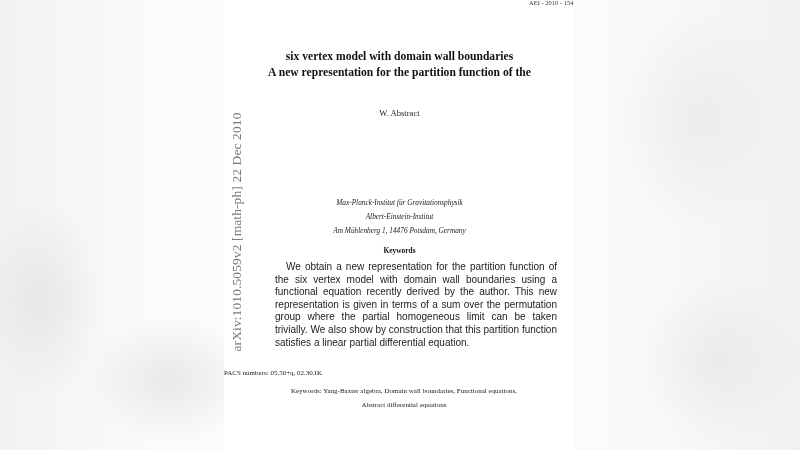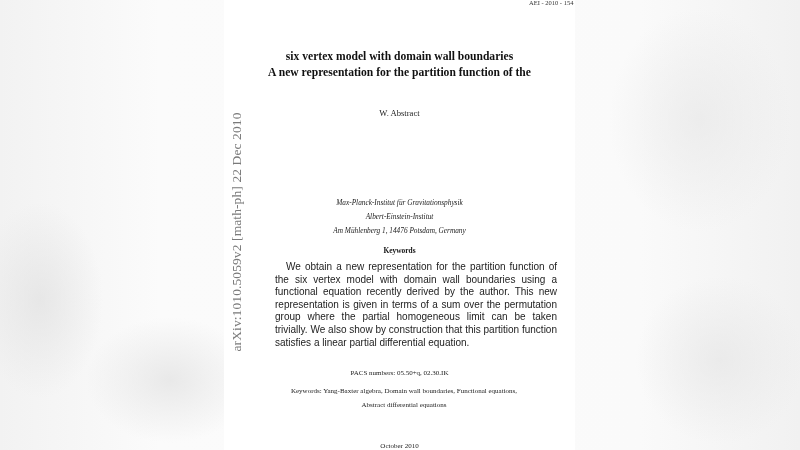--- a/index.html
+++ b/index.html
@@ -51,21 +51,21 @@
   .abstract-heading {
     position:absolute; left:0; top:246px; width:351px; text-align:center;
     font-family:"Liberation Serif", serif; font-weight:bold; font-size:7.4px; color:#111;
   }
   .abstract-body {
     position:absolute; left:51px; top:261px; width:282px;
     font-family:Liberation Sans, sans-serif; font-size:10px; line-height:12.6px; color:#222;
     text-align:justify; text-indent:11px;
   }
   .pacs {
-    position:absolute; left:0; top:369px; width:351px; text-align:center;
+    position:absolute; left:0; top:369px; width:351px; 
     font-family:"Liberation Serif", serif; font-size:7px; color:#222;
   }
   .keywords {
     position:absolute; left:40px; top:385px; width:280px; text-align:center;
     font-family:"Liberation Serif", serif; font-size:7px; line-height:13.5px; color:#222;
   }
   .date {
     position:absolute; left:0; top:442px; width:351px; text-align:center;
     font-family:"Liberation Serif", serif; font-size:7px; color:#222;
   }
@@ -98,14 +98,13 @@
   <div class="abstract-heading">Keywords</div>
   <div class="abstract-body">We obtain a new representation for the partition function of the six vertex model with domain wall boundaries using a functional equation recently derived by the author.  This new representation is given in terms of a sum over the permutation group where the partial homogeneous limit can be taken trivially.  We also show by construction that this partition function satisfies a linear partial differential equation.</div>
 
   <div class="pacs">PACS numbers: 05.50+q, 02.30.IK</div>
 
   <div class="keywords">
     <div>Keywords: Yang-Baxter algebra, Domain wall boundaries, Functional equations,</div>
     <div>Abstract differential equations</div>
   </div>
 
-  <div class="date">October 2010</div>
 </div>
 
 </body></html>

